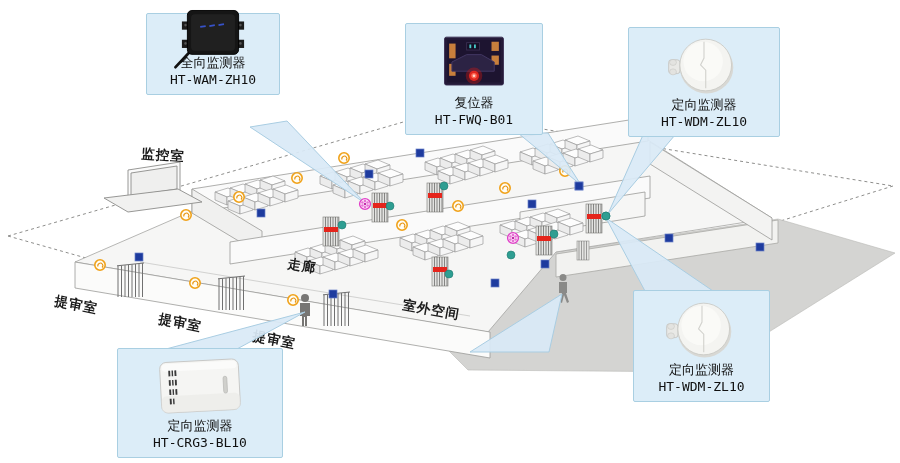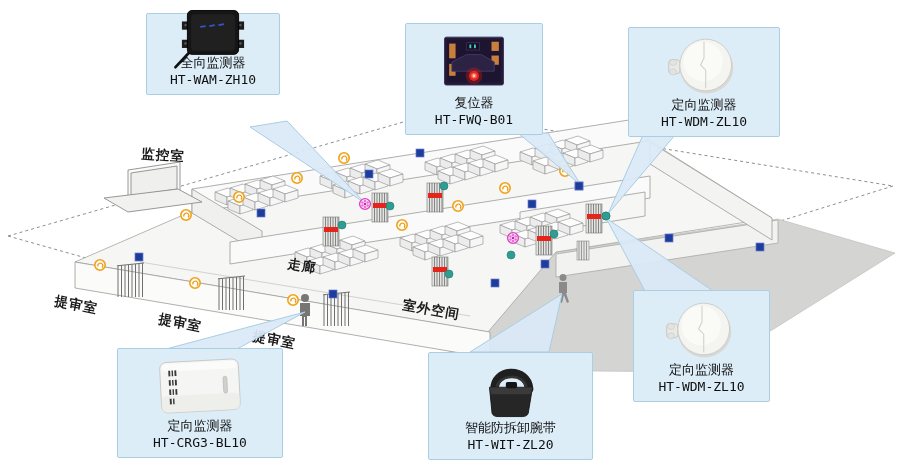--- a/index.html
+++ b/index.html
@@ -297,27 +297,14 @@
               <rect x="24.5" y="44" width="1.5" height="6"></rect>
           </g>
           <rect x="79" y="23" width="4" height="18" rx="2" fill="#d0d0cc" stroke="#b5b5b2" stroke-width="0.7"></rect>
         </g>
       </svg>
     </div>
     <div class="nm">定向监测器</div>
     <div class="md">HT-CRG3-BL10</div>
   </div>
 
-  <div class="callout" style="left:428px;top:352px;width:165px;height:108px;">
-    <div class="dev">
-      <svg width="78" height="62" viewBox="0 0 86 72">
-        <path d="M24,38 C22,12 62,10 64,36" stroke="#1f1f1f" stroke-width="10" fill="none" stroke-linecap="round"></path>
-        <path d="M26,38 C25,18 60,16 61,36" stroke="#343434" stroke-width="3" fill="none"></path>
-        <path d="M18,34 L68,34 L63,64 Q62,68 56,68 L28,68 Q22,68 21,64 Z" fill="#262626" stroke="#101010"></path>
-        <path d="M18,34 L68,34 L66,42 L20,42 Z" fill="#3a3a3a"></path>
-        <rect x="37" y="28" width="13" height="7" rx="2" fill="#141414"></rect>
-      </svg>
-    </div>
-    <div class="nm">智能防拆卸腕带</div>
-    <div class="md">HT-WIT-ZL20</div>
-  </div>
 
 </div>
 
 </body></html>

